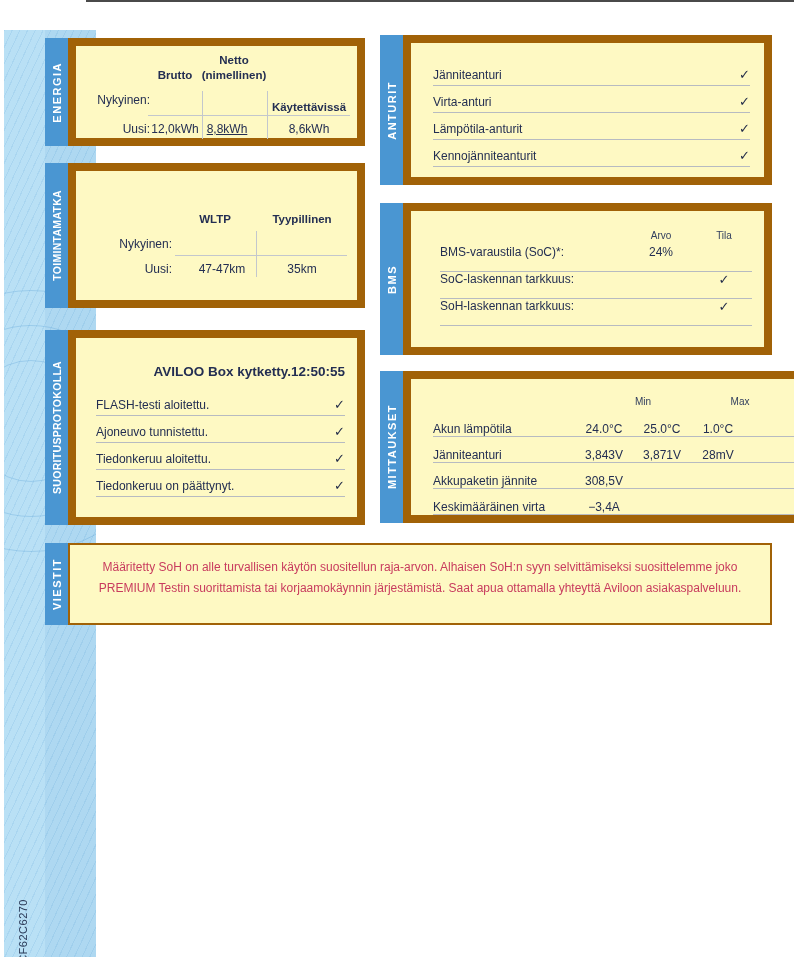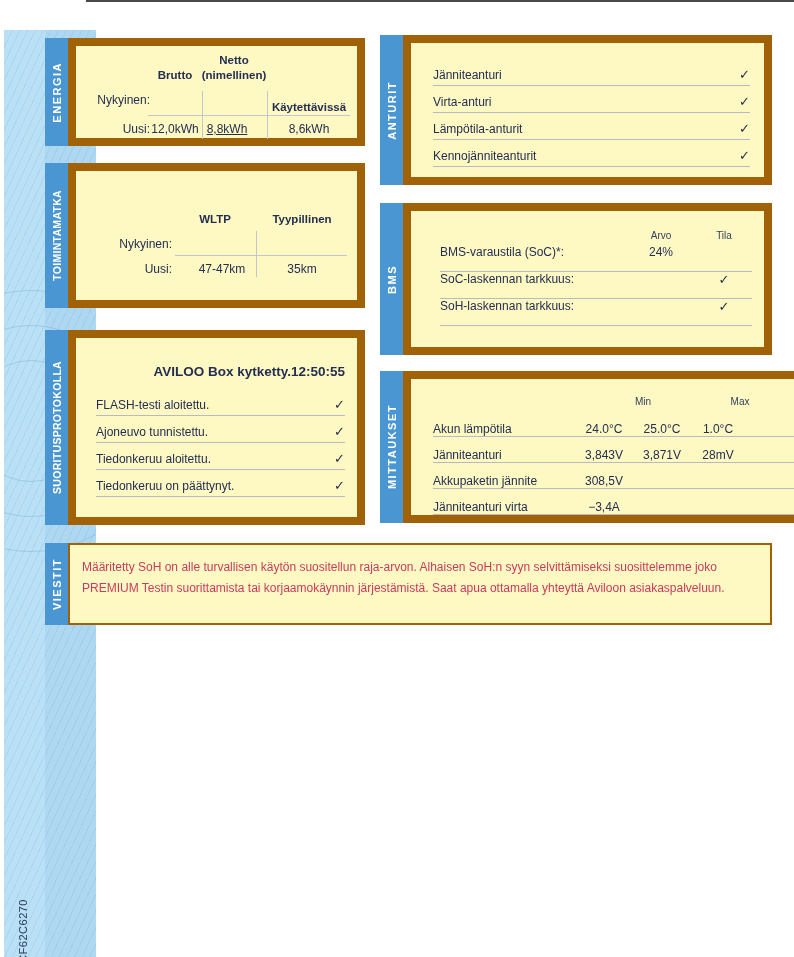--- a/index.html
+++ b/index.html
@@ -56,21 +56,21 @@
   .bms-row{display:grid;grid-template-columns:1fr 70px 56px;height:27px;align-items:end;
            border-bottom:1px solid #b7bbc1;padding-bottom:20px;box-sizing:border-box;}
 
   
   .mit-grid{padding:12px 8px 0 22px;}
   .mit-head{display:grid;grid-template-columns:140px 62px 54px 58px 1fr 44px;height:20px;align-items:center;gap:39px;}
   .mit-row{display:grid;grid-template-columns:140px 62px 54px 58px 1fr 44px;height:26px;align-items:end;
            border-bottom:1px solid #b7bbc1;padding-bottom:0;box-sizing:border-box;}
 
   
-  .msg{padding:12px 12px;font-size:12px;line-height:1.75;color:#c83b5e;}
+  .msg{padding:12px 12px;font-size:12px;line-height:1.75;color:#c83b5e;text-align:center;}
 </style>
 </head>
 <body>
 
 <div class="page">
 
   <div class="top-rule"></div>
 
   <div class="sidebar">
     <div class="shade"></div>
@@ -234,21 +234,21 @@
         </div>
         <div class="mit-row">
           <span class="txt">Akkupaketin jännite</span>
           <span class="txt c">308,5V</span>
           <span></span>
             <span></span>
             <span></span>
             <span></span>
         </div>
         <div class="mit-row">
-          <span class="txt">Jänniteanturi virta</span>
+          <span class="txt">Keskimääräinen virta</span>
           <span class="txt c">−3,4A</span>
           <span></span>
             <span></span>
             <span></span>
             <span></span>
         </div>
       </div>
     </div>
   </div>
 

